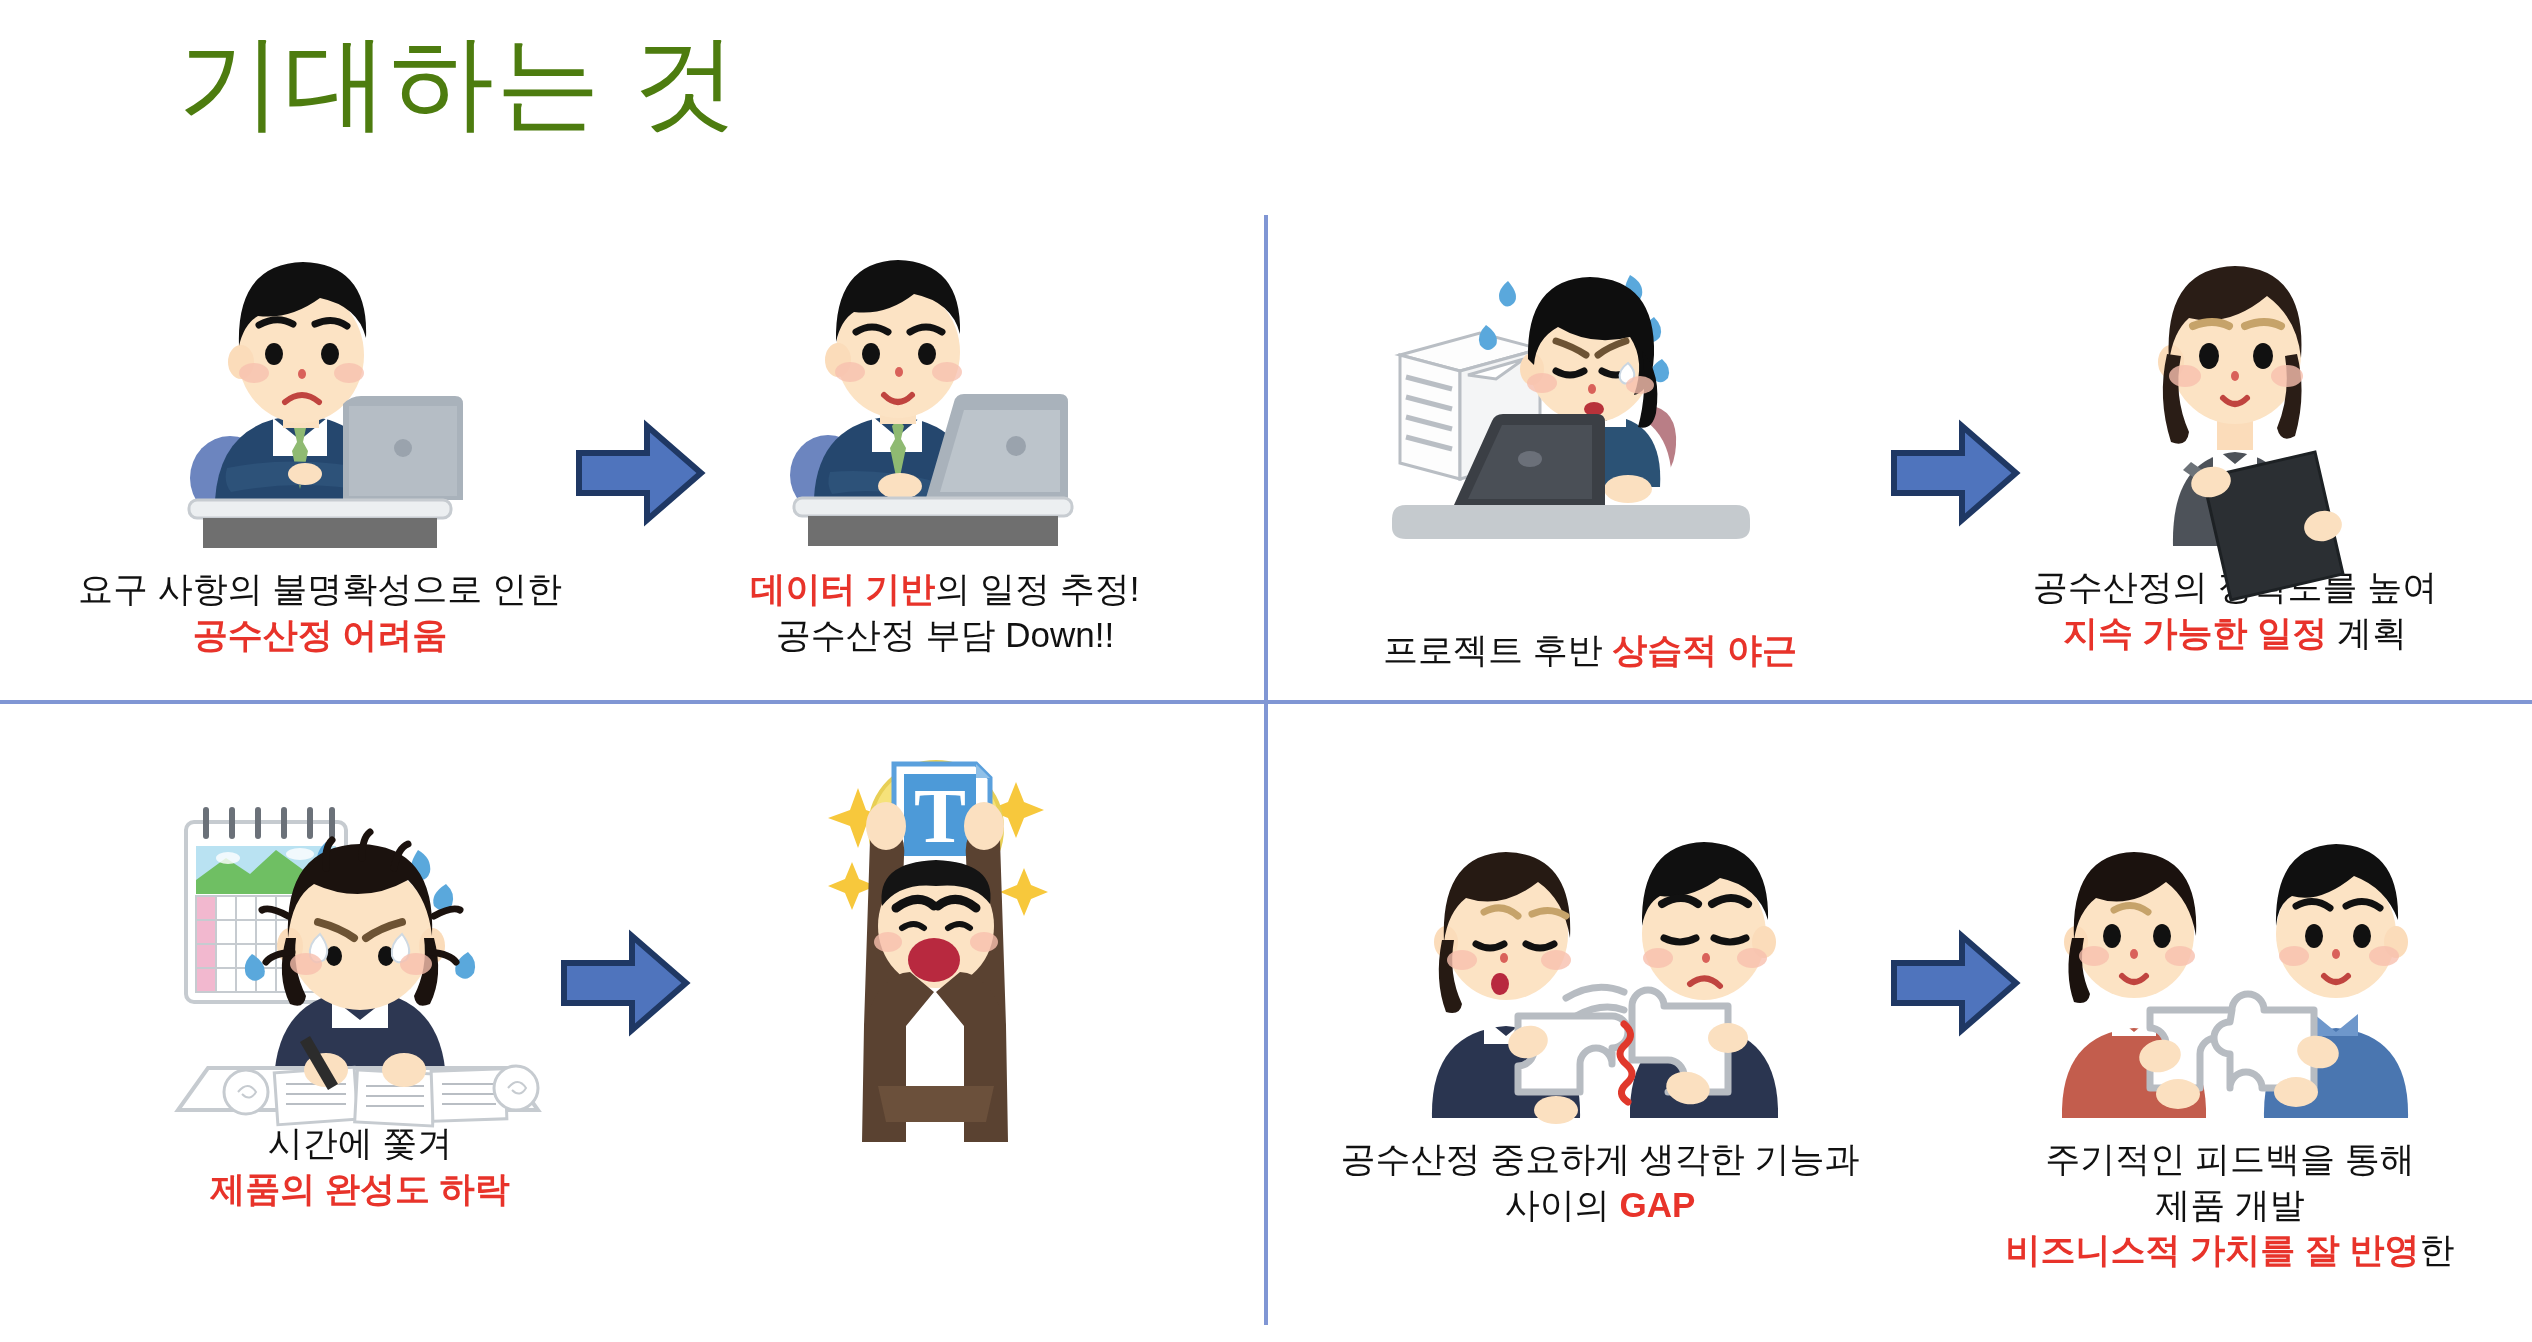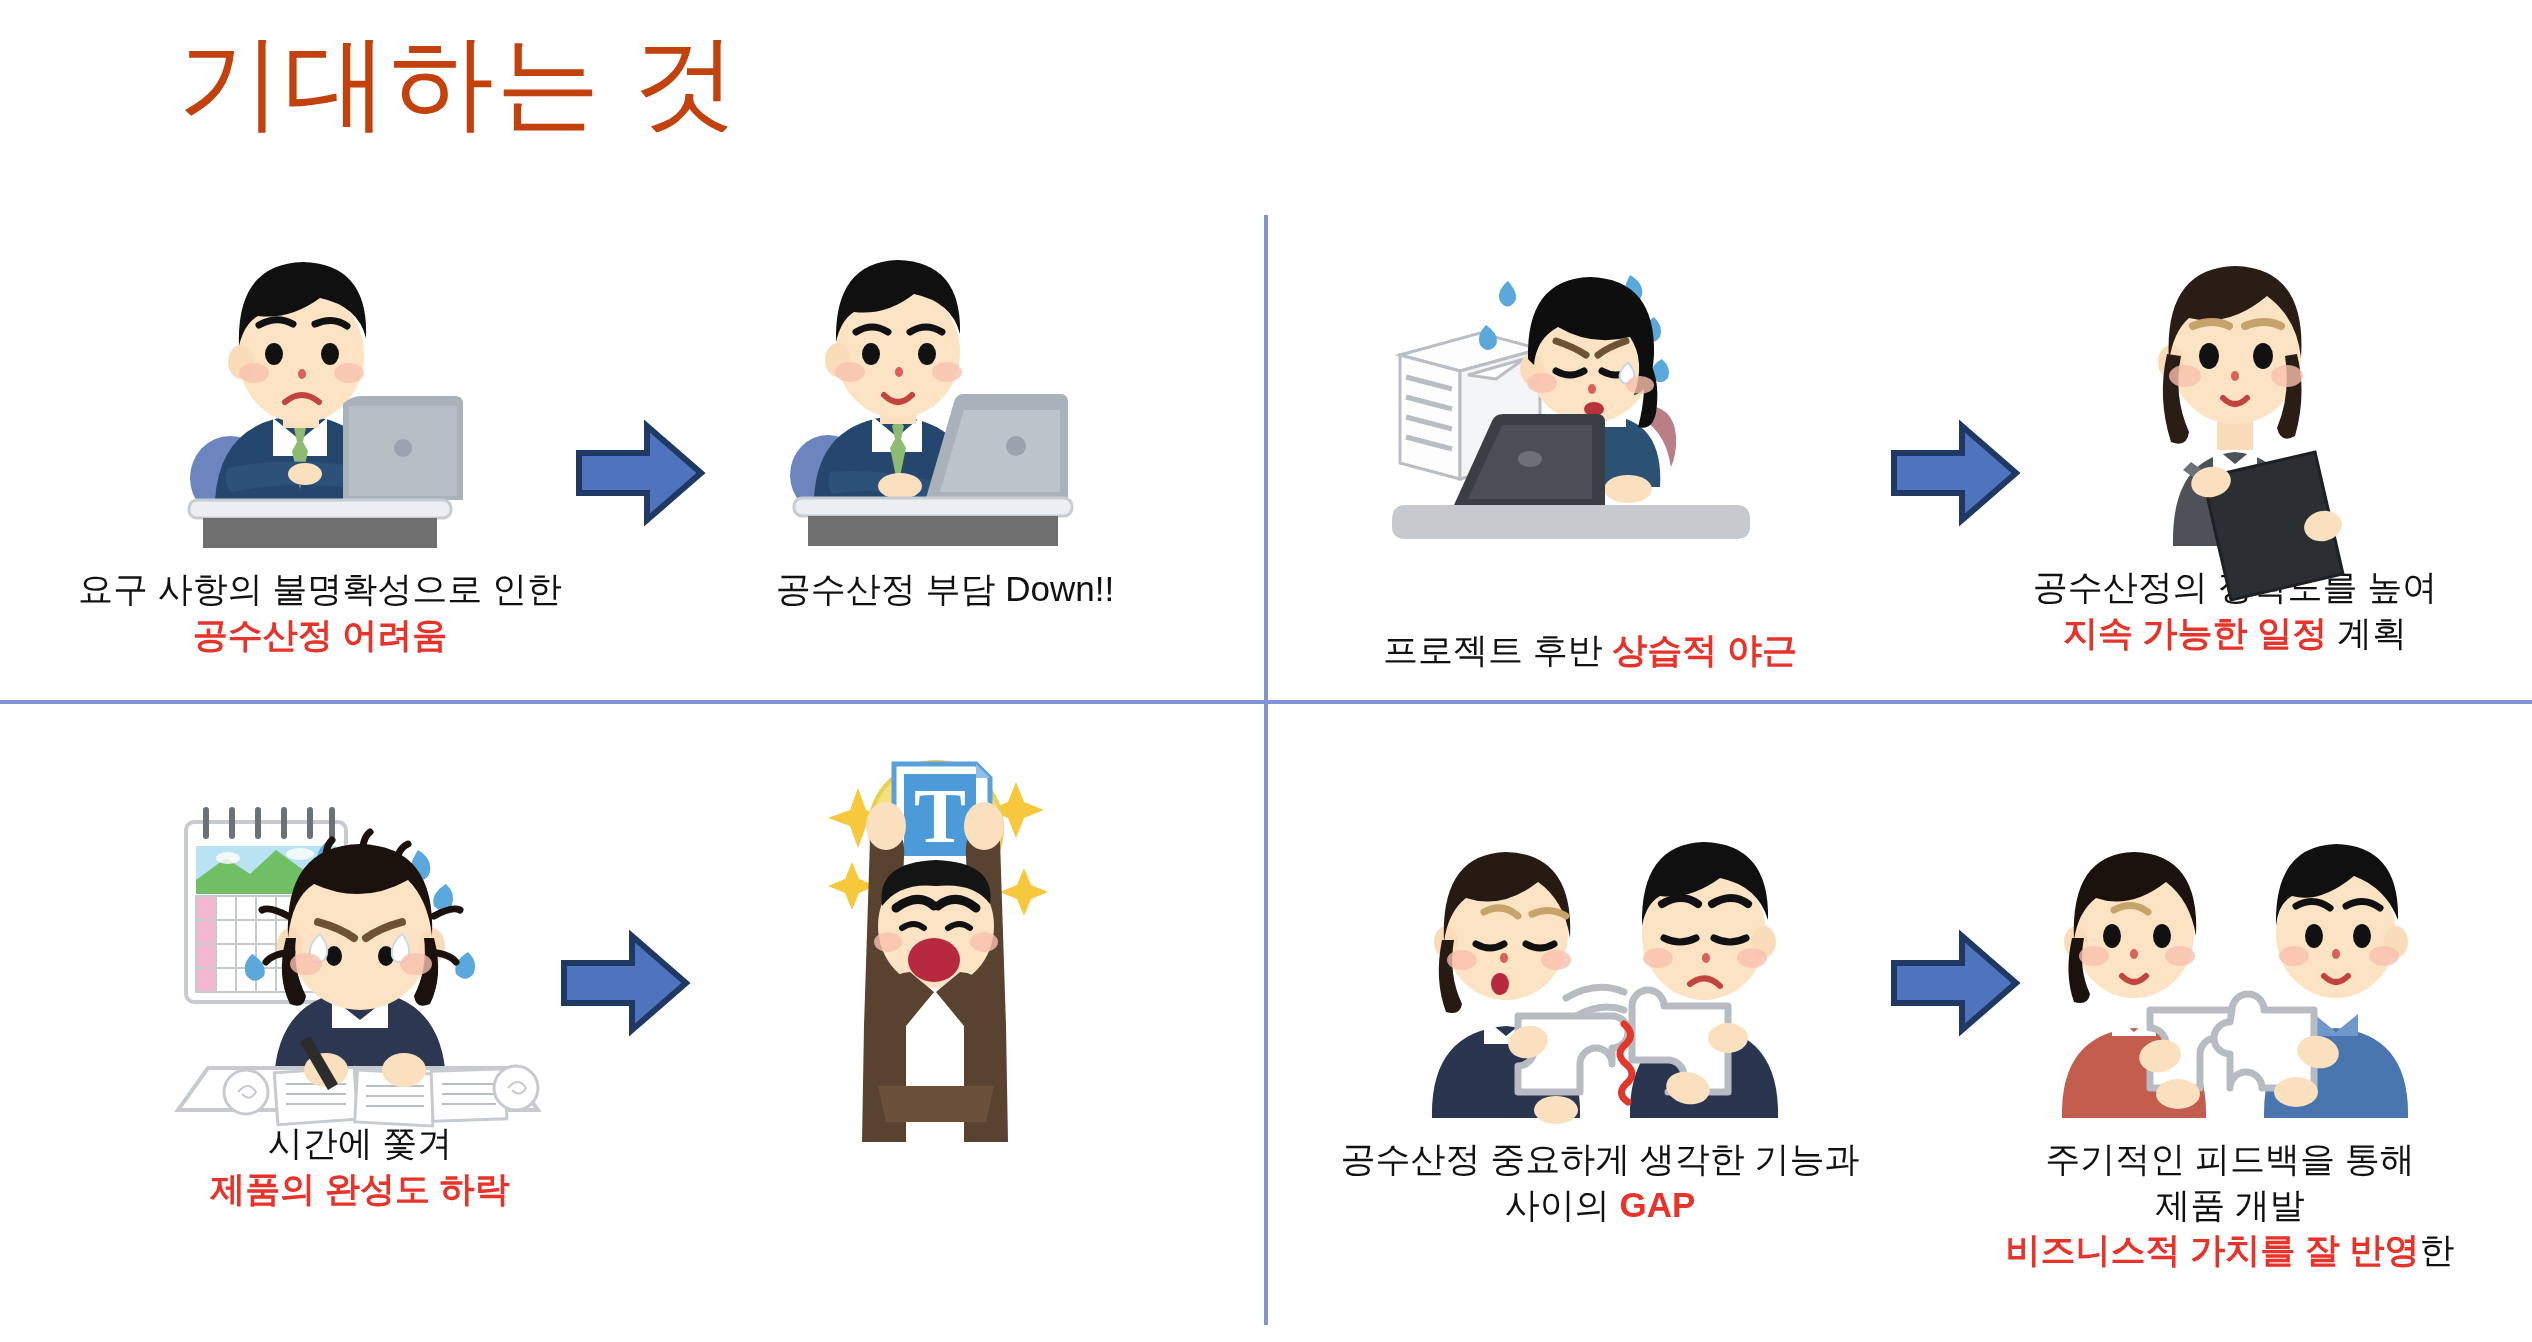--- a/index.html
+++ b/index.html
@@ -7,21 +7,21 @@
     width: 2532px; height: 1342px;
     background: #ffffff;
     font-family: "Liberation Sans", "DejaVu Sans", sans-serif;
     overflow: hidden;
   }
   #slide { position: relative; width: 2532px; height: 1342px; background: #fff; }
 
   
   .slide-title {
     position: absolute; left: 178px; top: 20px;
-    font-size: 104px; font-weight: 400; color: #c2410c;
+    font-size: 104px; font-weight: 400; color: #4d7c0f;
     letter-spacing: 2px; line-height: 1.2;
     white-space: nowrap;
   }
 
   
   .divider-v {
     position: absolute; left: 1264px; top: 215px;
     width: 4px; height: 1110px; background: #8096d4;
   }
   .divider-h-left {
@@ -138,20 +138,23 @@
         <path d="M104 145 q14 14 28 0" stroke="#c0443f" stroke-width="6" fill="none" stroke-linecap="round"></path>
 
         <path d="M146 248 l28 -96 q2 -8 10 -8 l96 0 q8 0 8 8 l0 96 z" fill="#a9b2bb"></path>
         <path d="M160 242 l24 -82 l96 0 l0 82 z" fill="#bcc4cb"></path>
         <circle cx="236" cy="196" r="10" fill="#9aa3ad"></circle>
         <rect x="14" y="248" width="278" height="18" rx="8" fill="#eceff1" stroke="#c7ccd1" stroke-width="3"></rect>
         <rect x="28" y="266" width="250" height="30" fill="#6f6f6f"></rect>
       </svg>
     </div>
     <div class="caption" style="margin-top:16px;">
+      <span class="cap-line">
+        <span class="r">데이터 기반</span><span>의 일정 추정!</span>
+      </span>
       <span class="cap-line">공수산정 부담 Down!!</span>
     </div>
   </div>
 
   <div class="cell" style="left:1330px; top:255px; width:520px;gap:40px;">
     <div class="art" style="width:400px;height:290px;">
       <svg width="400" height="290" viewBox="0 0 400 290">
 
         <g stroke="#b9bec4" stroke-width="3" fill="#fdfdfd">
           <path d="M10 100 l80 -22 l60 16 l-80 22 z"></path>

